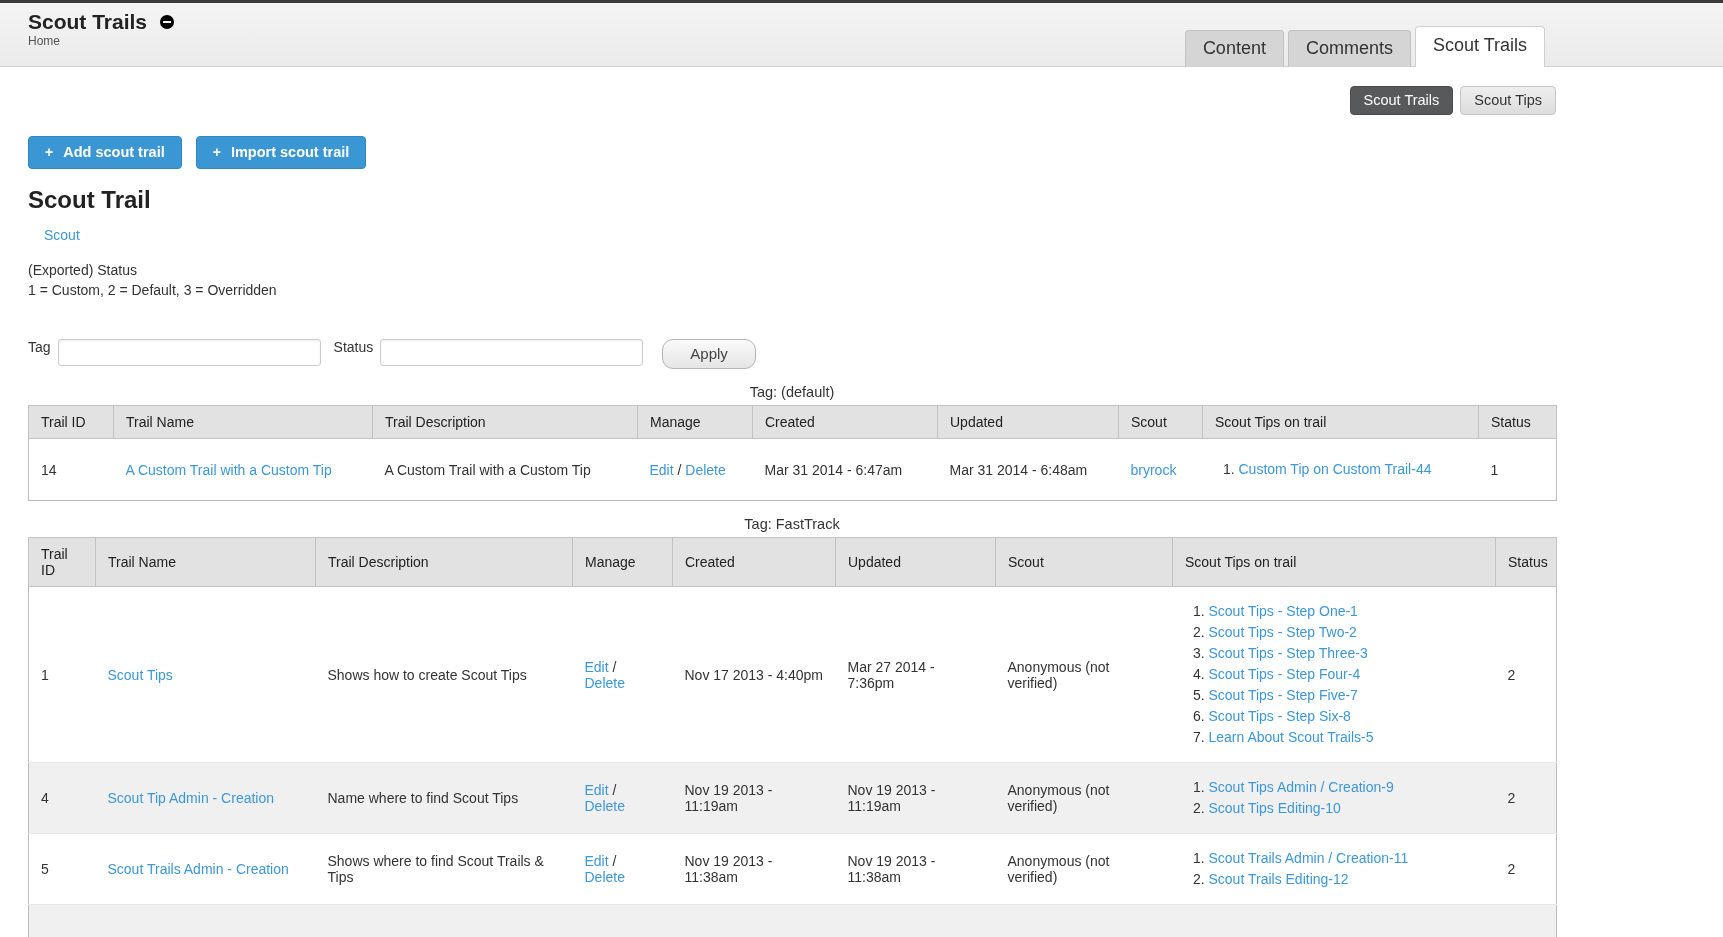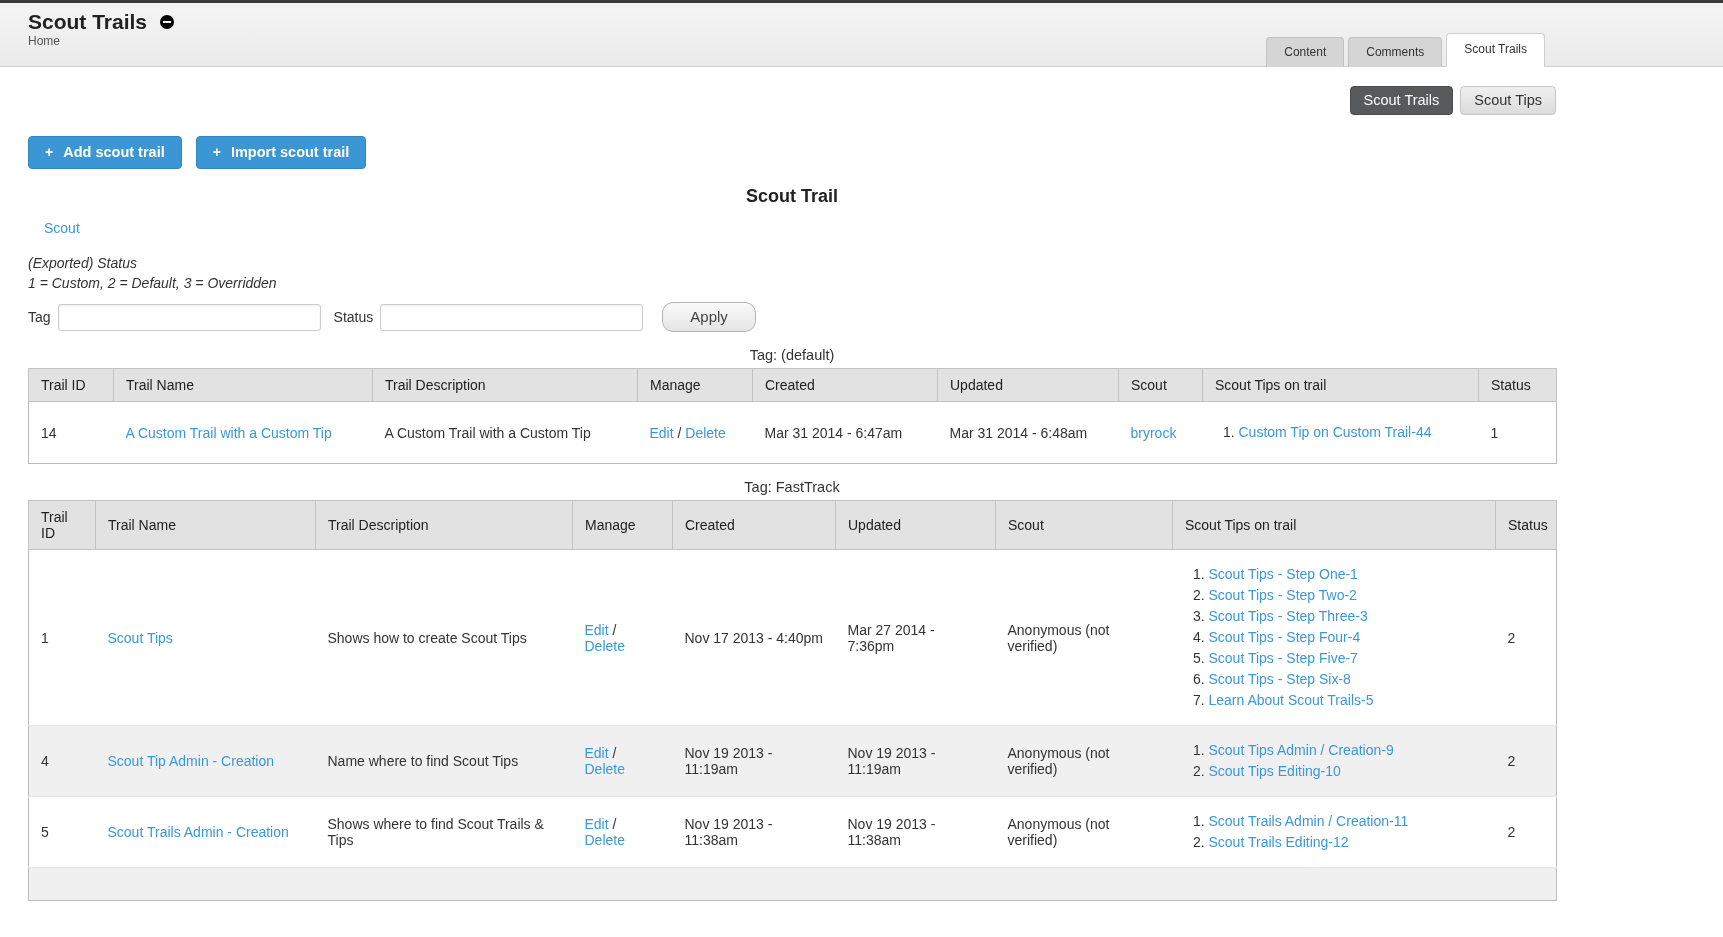--- a/index.html
+++ b/index.html
@@ -10,44 +10,44 @@
   .page-header { position:relative; height:67px; background:linear-gradient(#f4f4f4,#ebebeb);
     border-top:3px solid #3a3a3a; border-bottom:1px solid #cfcfcf; padding-left:28px; }
   .title-row { padding-top:7px; display:flex; align-items:center; }
   .page-title { font-size:21px; font-weight:600; color:#222; }
   .shortcut-icon { display:inline-block; width:14px; height:14px; border-radius:50%;
     background:#000; position:relative; margin-left:13px; cursor:pointer; }
   .shortcut-icon::after { content:''; position:absolute; left:3px; right:3px; top:6px; height:2px; background:#fff; }
   .breadcrumb { font-size:12px; color:#555; cursor:pointer; }
 
   .primary-tabs { position:absolute; right:178px; bottom:-1px; display:flex; gap:4px; align-items:flex-end; }
-  .tab { padding:7px 17px 8px; font-size:12px; color:#333; background:#d5d5d5;
+  .tab { padding:7px 17px 8px; font-size:18px; color:#333; background:#d5d5d5;
     border:1px solid #c2c2c2; border-bottom:none; border-radius:4px 4px 0 0; cursor:pointer; }
   .tab.active { background:#fff; border-color:#cfcfcf; padding-top:8px; padding-bottom:11px; }
 
   
   .secondary-tabs { display:flex; justify-content:flex-end; gap:7px; margin:19px 167px 0 0; }
   .subtab { padding:5px 13px 6px; font-size:14.5px; border-radius:4px; cursor:pointer; }
   .subtab.active { background:#58595b; color:#fff; border:1px solid #4b4c4e; }
   .subtab.inactive { background:linear-gradient(#efefef,#dcdcdc); color:#333; border:1px solid #c6c6c6; }
 
   
   .content { margin-left:28px; width:1528px; }
   .action-buttons { margin-top:21px; display:flex; gap:14px; }
   .btn-blue { display:inline-flex; align-items:center; gap:10px; background:#3b97d3; color:#fff;
     border:1px solid #3187c0; border-radius:4px; padding:7px 16px 8px; font-size:14.5px; font-weight:600;
     cursor:pointer; font-family:inherit; }
   .btn-blue .plus { font-size:14px; font-weight:600; }
 
-  .section-heading { font-size:18px; font-weight:700; color:#222; margin-top:17px;text-align:center; }
+  .section-heading { font-size:24px; font-weight:700; color:#222; margin-top:17px; }
   .scout-link-wrap { margin:13px 0 0 16px; }
   a.lnk { color:#3c97d8; text-decoration:none; cursor:pointer; }
-  .status-legend { margin-top:17px; font-size:14px; color:#333; line-height:20px;font-style:italic; }
-
-  .filters { margin-top:9px; display:flex; align-items:center; }
+  .status-legend { margin-top:17px; font-size:14px; color:#333; line-height:20px; }
+
+  .filters { margin-top:39px; display:flex; }
   .filters label { font-size:14px; color:#333; margin-right:7px; }
   .filters input { width:263px; height:27px; border:1px solid #ccc; border-radius:3px;
     box-shadow:inset 0 1px 2px rgba(0,0,0,.08); padding:0 8px; font-family:inherit; font-size:13px; }
   .filters .status-label { margin-left:13px; }
   .apply-btn { margin-left:19px; padding:5px 27px 6px; font-size:15px; color:#444;
     background:linear-gradient(#fafafa,#e5e5e5); border:1px solid #b5b5b5; border-radius:11px;
     cursor:pointer; font-family:inherit; }
 
   
   .table-caption { text-align:center; font-size:14.5px; color:#333; margin:15px 0 5px; }

